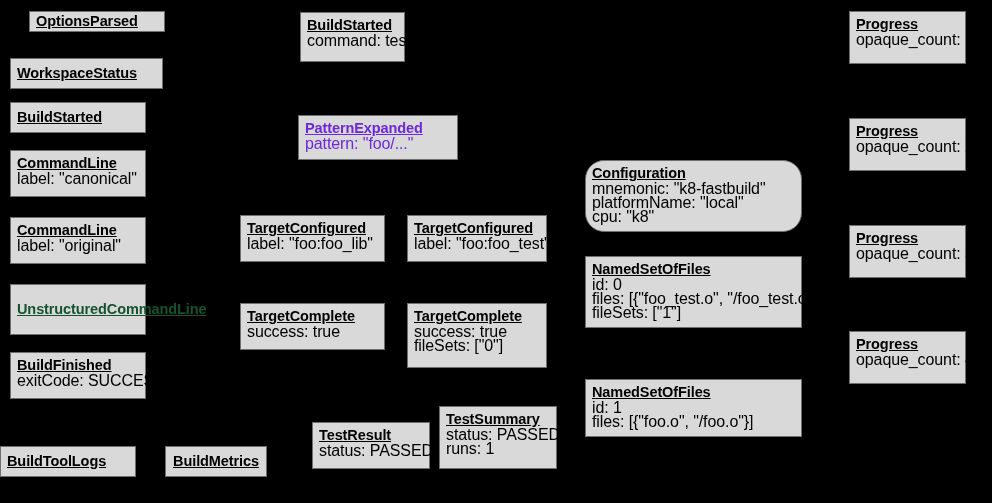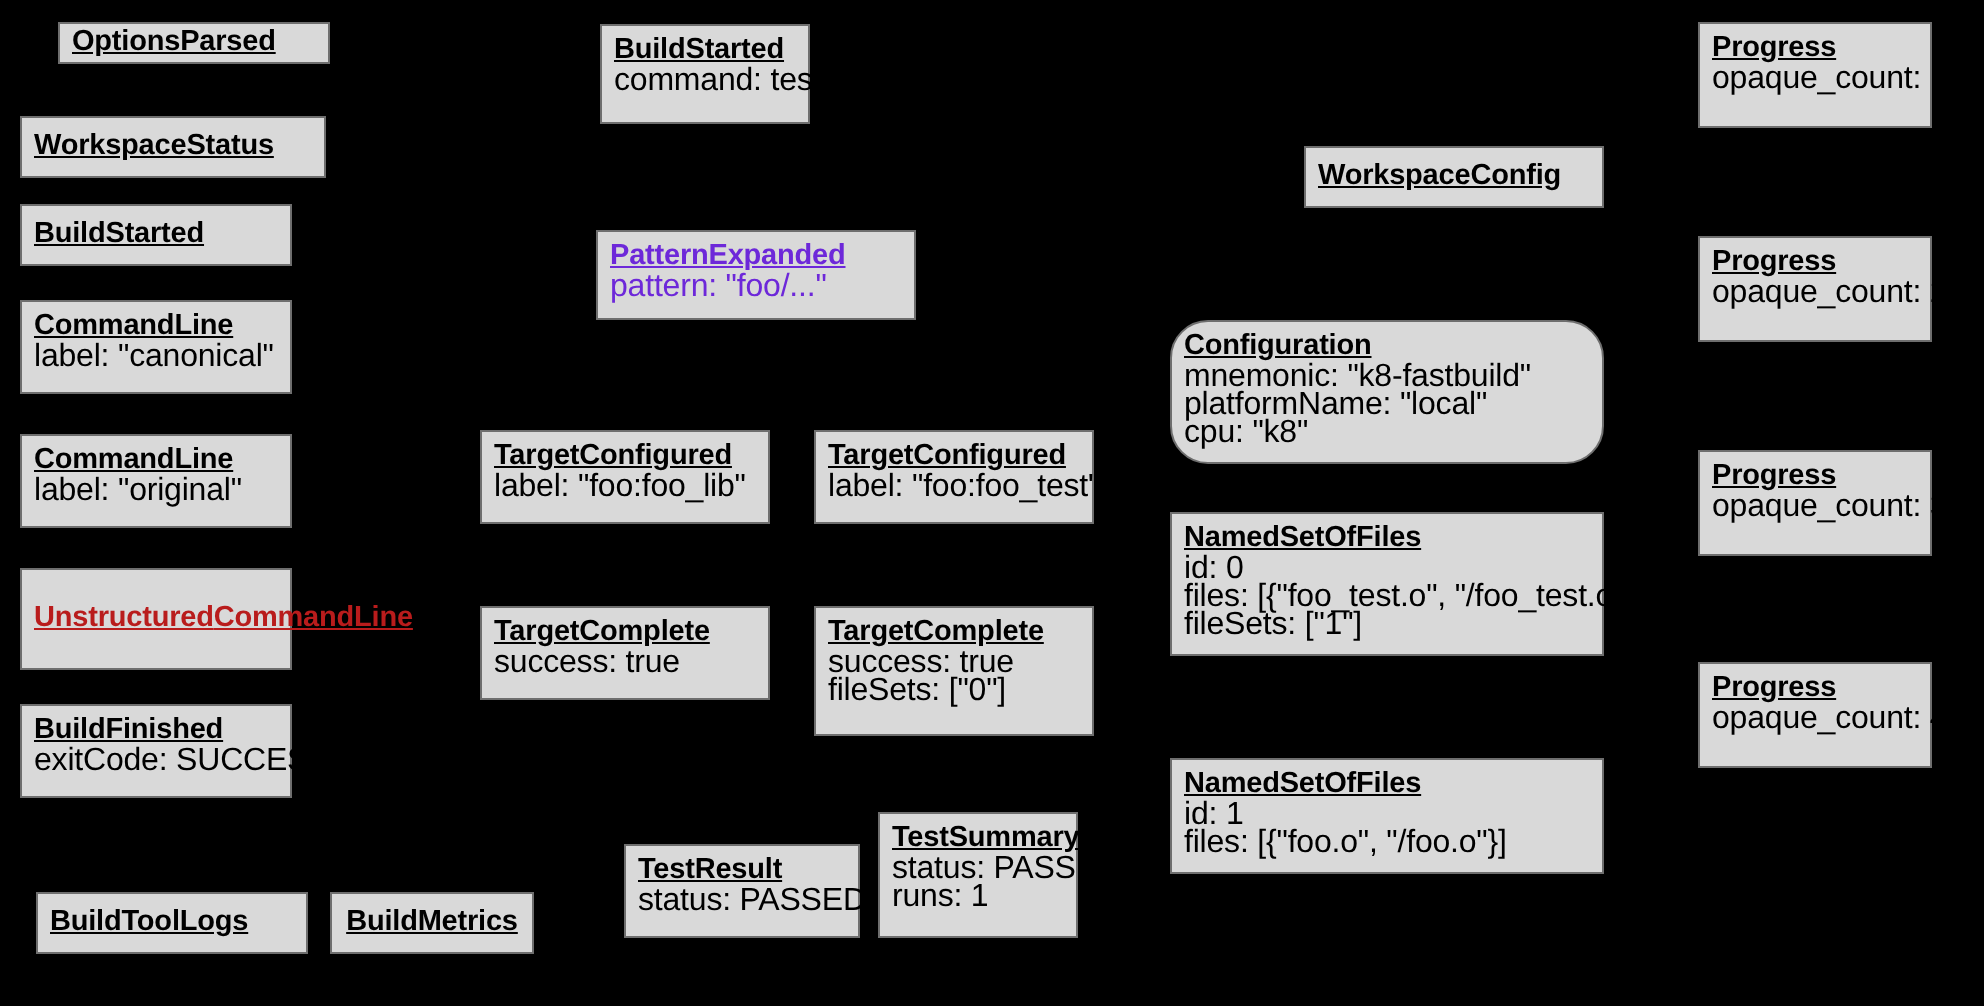--- a/index.html
+++ b/index.html
@@ -61,29 +61,29 @@
       <span class="title">BuildStarted</span>
     </div>
     <div class="node" style="left: 10px; top: 150px; width: 136px; height: 47px; background: rgb(217, 217, 217); border-color: rgb(110, 110, 110); color: rgb(0, 0, 0);">
       <span class="title">CommandLine</span>
       <span class="field">label: "canonical"</span>
     </div>
     <div class="node" style="left: 10px; top: 217px; width: 136px; height: 47px; background: rgb(217, 217, 217); border-color: rgb(110, 110, 110); color: rgb(0, 0, 0);">
       <span class="title">CommandLine</span>
       <span class="field">label: "original"</span>
     </div>
-    <div class="node title-only" style="left: 10px; top: 284px; width: 136px; height: 51px; background: rgb(217, 217, 217); border-color: rgb(110, 110, 110); color: #b91c1c;">
+    <div class="node title-only" style="left: 10px; top: 284px; width: 136px; height: 51px; background: rgb(217, 217, 217); border-color: rgb(110, 110, 110); color: #14532d;">
       <span class="title">Unstructured</span>
       <span class="title">CommandLine</span>
     </div>
     <div class="node" style="left: 10px; top: 352px; width: 136px; height: 47px; background: rgb(217, 217, 217); border-color: rgb(110, 110, 110); color: rgb(0, 0, 0);">
       <span class="title">BuildFinished</span>
       <span class="field">exitCode: SUCCESS</span>
     </div>
-    <div class="node title-only" style="left: 18px; top: 446px; width: 136px; height: 31px; background: rgb(217, 217, 217); border-color: rgb(110, 110, 110); color: rgb(0, 0, 0);">
+    <div class="node title-only" style="left: 0; top: 446px; width: 136px; height: 31px; background: rgb(217, 217, 217); border-color: rgb(110, 110, 110); color: rgb(0, 0, 0);">
       <span class="title">BuildToolLogs</span>
     </div>
     <div class="node title-only" style="left: 165px; top: 446px; width: 102px; height: 31px; background: rgb(217, 217, 217); border-color: rgb(110, 110, 110); color: rgb(0, 0, 0); justify-content: center;">
       <span class="title">BuildMetrics</span>
     </div>
     <div class="node" style="left: 300px; top: 12px; width: 105px; height: 50px; background: rgb(217, 217, 217); border-color: rgb(110, 110, 110); color: rgb(0, 0, 0);">
       <span class="title">BuildStarted</span>
       <span class="field">command: test</span>
     </div>
     <div class="node" style="left: 298px; top: 115px; width: 160px; height: 45px; background: rgb(217, 217, 217); border-color: rgb(110, 110, 110); color: #6d28d9;">
@@ -104,27 +104,24 @@
     </div>
     <div class="node" style="left: 407px; top: 303px; width: 140px; height: 65px; background: rgb(217, 217, 217); border-color: rgb(110, 110, 110); color: rgb(0, 0, 0);">
       <span class="title">TargetComplete</span>
       <span class="field">success: true</span>
       <span class="field">fileSets: ["0"]</span>
     </div>
     <div class="node" style="left: 312px; top: 422px; width: 118px; height: 47px; background: rgb(217, 217, 217); border-color: rgb(110, 110, 110); color: rgb(0, 0, 0);">
       <span class="title">TestResult</span>
       <span class="field">status: PASSED</span>
     </div>
-    <div class="node" style="left: 439px; top: 406px; width: 100px; height: 63px; background: rgb(217, 217, 217); border-color: rgb(110, 110, 110); color: rgb(0, 0, 0);">
+    <div class="node" style="left: 439px; top: 406px; width: 118px; height: 63px; background: rgb(217, 217, 217); border-color: rgb(110, 110, 110); color: rgb(0, 0, 0);">
       <span class="title">TestSummary</span>
       <span class="field">status: PASSED</span>
       <span class="field">runs: 1</span>
-    </div>
-    <div class="node title-only" style="left: 652px; top: 73px; width: 150px; height: 31px; background: rgb(217, 217, 217); border-color: rgb(110, 110, 110); color: rgb(0, 0, 0);">
-      <span class="title">WorkspaceConfig</span>
     </div>
     <div class="node" style="left: 585px; top: 160px; width: 217px; height: 72px; background: rgb(217, 217, 217); border-color: rgb(110, 110, 110); color: rgb(0, 0, 0); border-radius: 19px;">
       <span class="title">Configuration</span>
       <span class="field">mnemonic: "k8-fastbuild"</span>
       <span class="field">platformName: "local"</span>
       <span class="field">cpu: "k8"</span>
     </div>
     <div class="node" style="left: 585px; top: 256px; width: 217px; height: 72px; background: rgb(217, 217, 217); border-color: rgb(110, 110, 110); color: rgb(0, 0, 0);">
       <span class="title">NamedSetOfFiles</span>
       <span class="field">id: 0</span>

